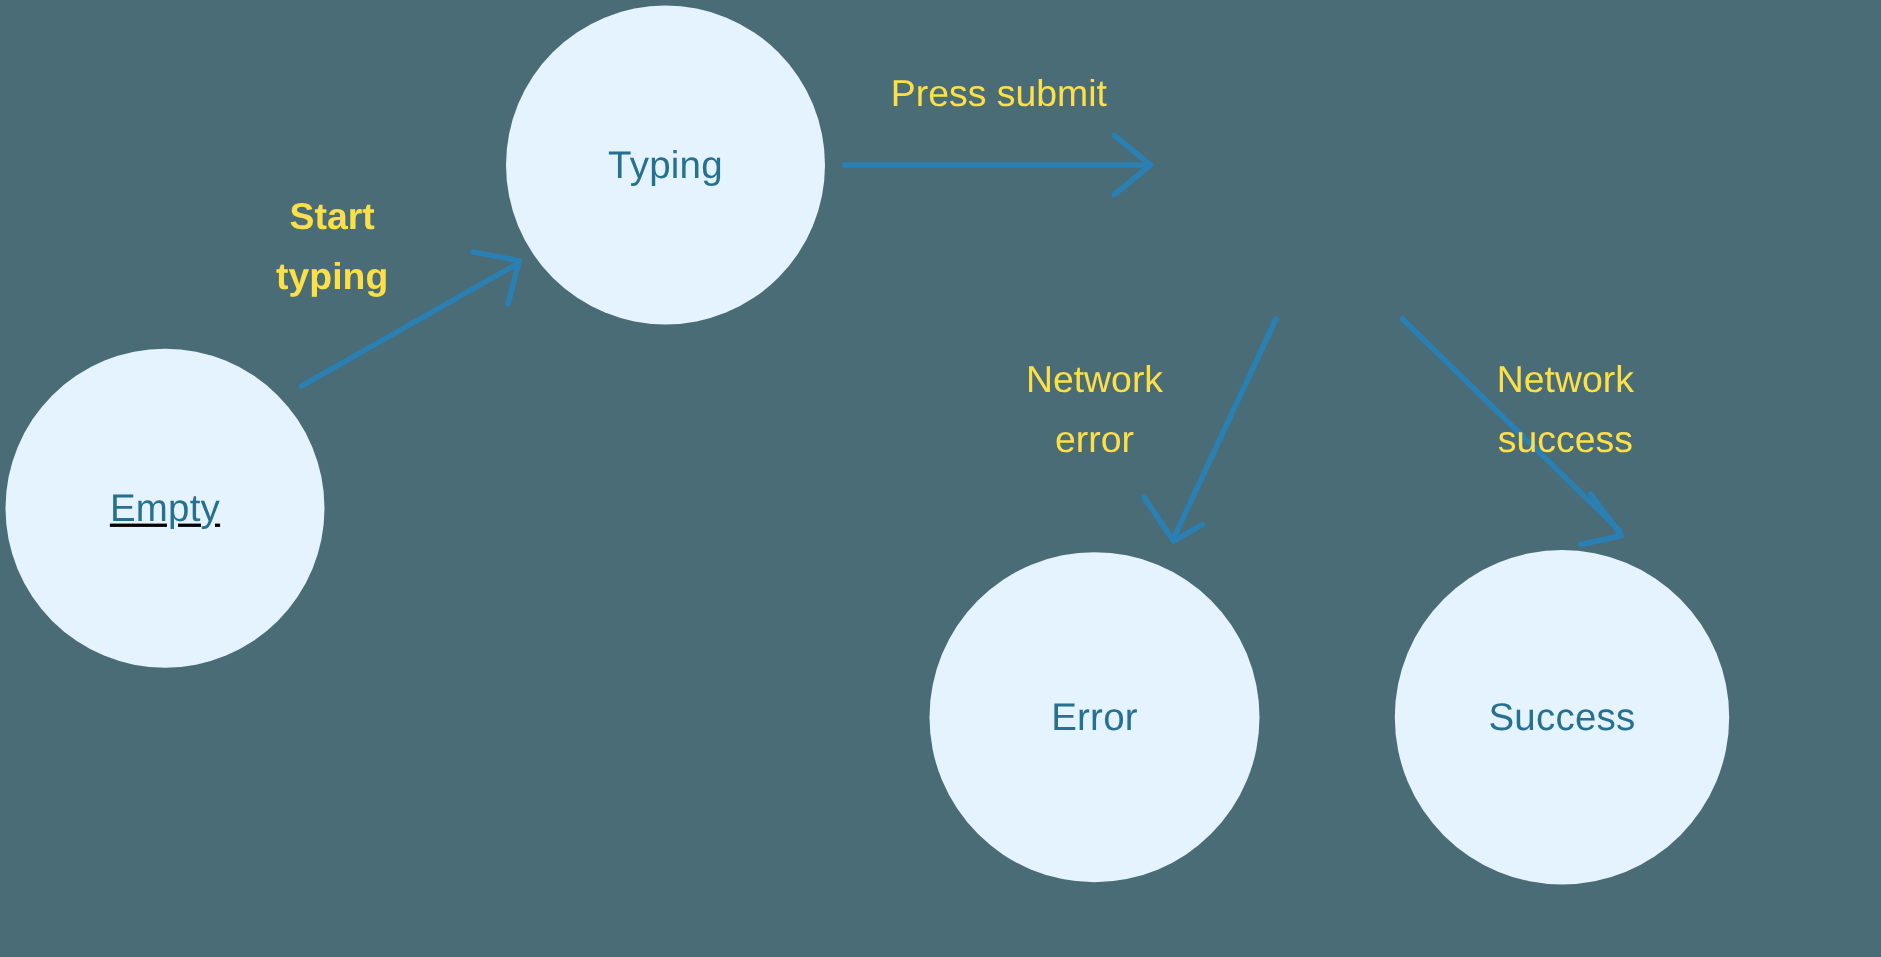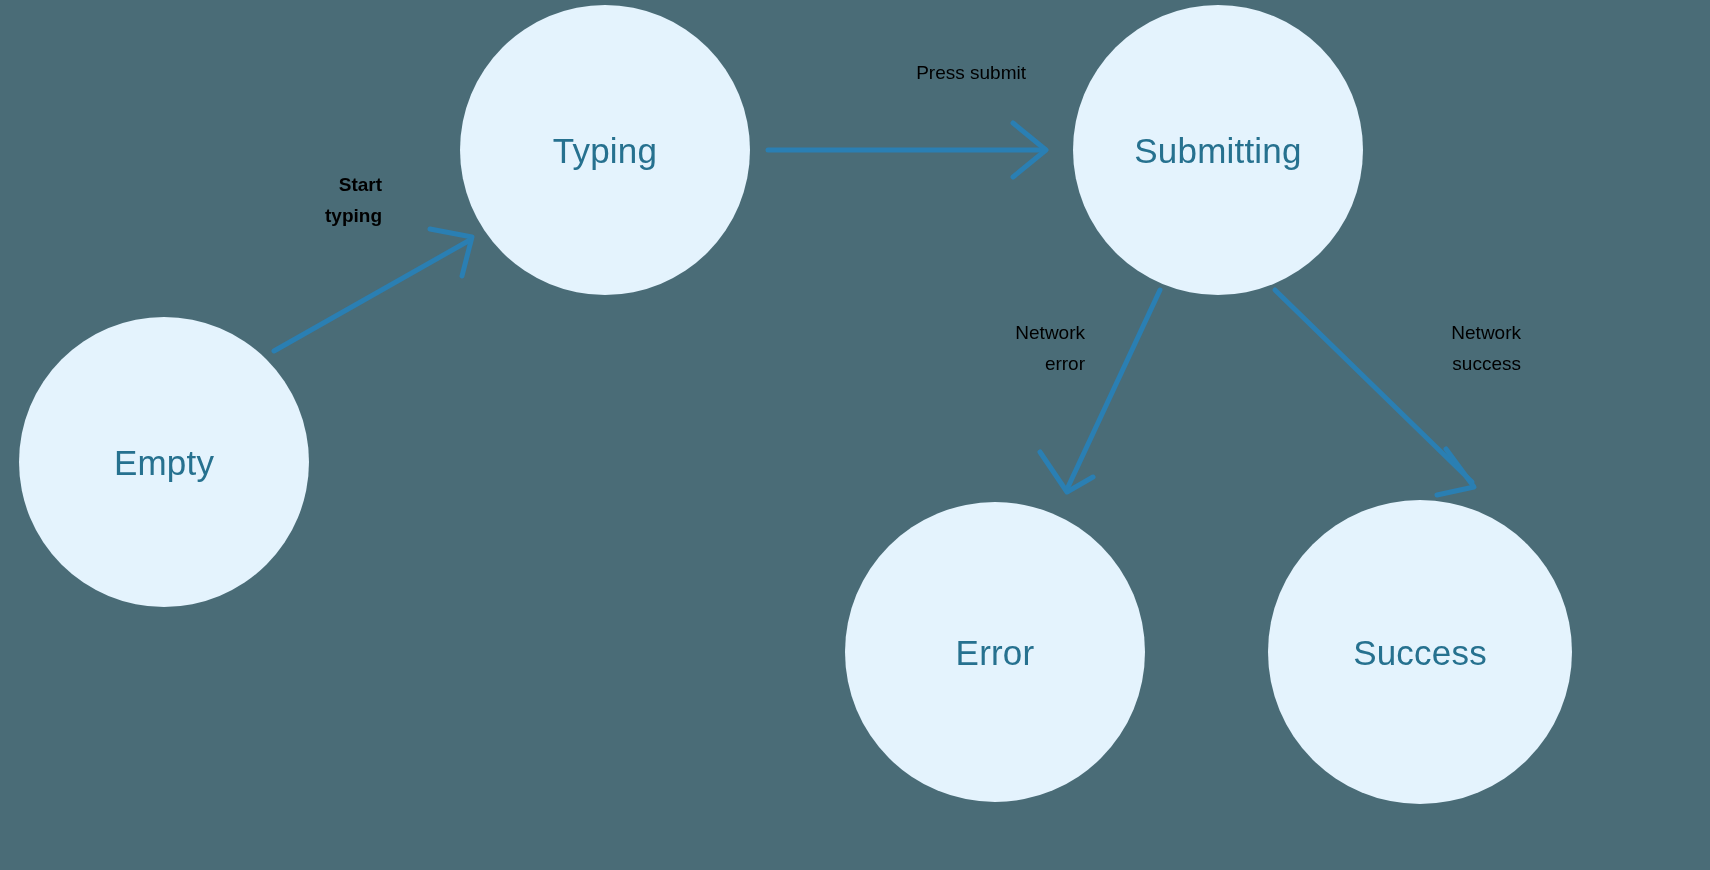--- a/index.html
+++ b/index.html
@@ -40,28 +40,28 @@
     color: #26718f;
     font-size: 35px;
     font-weight: 400;
     letter-spacing: 0.2px;
     line-height: 1;
     white-space: nowrap;
     user-select: none;
   }
   .edge-label {
     position: absolute;
-    color: #000000;
-    font-size: 19px;
+    color: #fde047;
+    font-size: 34px;
     line-height: 1.62;
-    text-align: right;
+    text-align: center;
     white-space: pre-line;
     user-select: none;
   }
-  #node-empty      { left: 19px;    top: 317px; width: 290px; height: 290px; }
+  #node-empty      { left: 5px;    top: 317px; width: 290px; height: 290px; text-decoration: underline; }
   #node-typing     { left: 460px;  top: 5px;   width: 290px; height: 290px; }
   #node-submitting { left: 1073px; top: 5px;   width: 290px; height: 290px; }
   #node-error      { left: 845px;  top: 502px; width: 300px; height: 300px; }
   #node-success    { left: 1268px; top: 500px; width: 304px; height: 304px; }
 
   #label-start-typing     { left: 222px;  top: 170px; width: 160px; font-weight: bold; }
   #label-press-submit     { left: 790px;  top: 58px;  width: 236px; }
   #label-network-error    { left: 905px;  top: 318px; width: 180px; }
   #label-network-success  { left: 1325px; top: 318px; width: 196px; }
 </style>
@@ -96,23 +96,20 @@
   </svg>
 
   <div class="node" id="node-empty">
     <span class="node-label">Empty</span>
   </div>
 
   <div class="node" id="node-typing">
     <span class="node-label">Typing</span>
   </div>
 
-  <div class="node" id="node-submitting">
-    <span class="node-label">Submitting</span>
-  </div>
 
   <div class="node" id="node-error">
     <span class="node-label">Error</span>
   </div>
 
   <div class="node" id="node-success">
     <span class="node-label">Success</span>
   </div>
 
   <div class="edge-label" id="label-start-typing">Start

